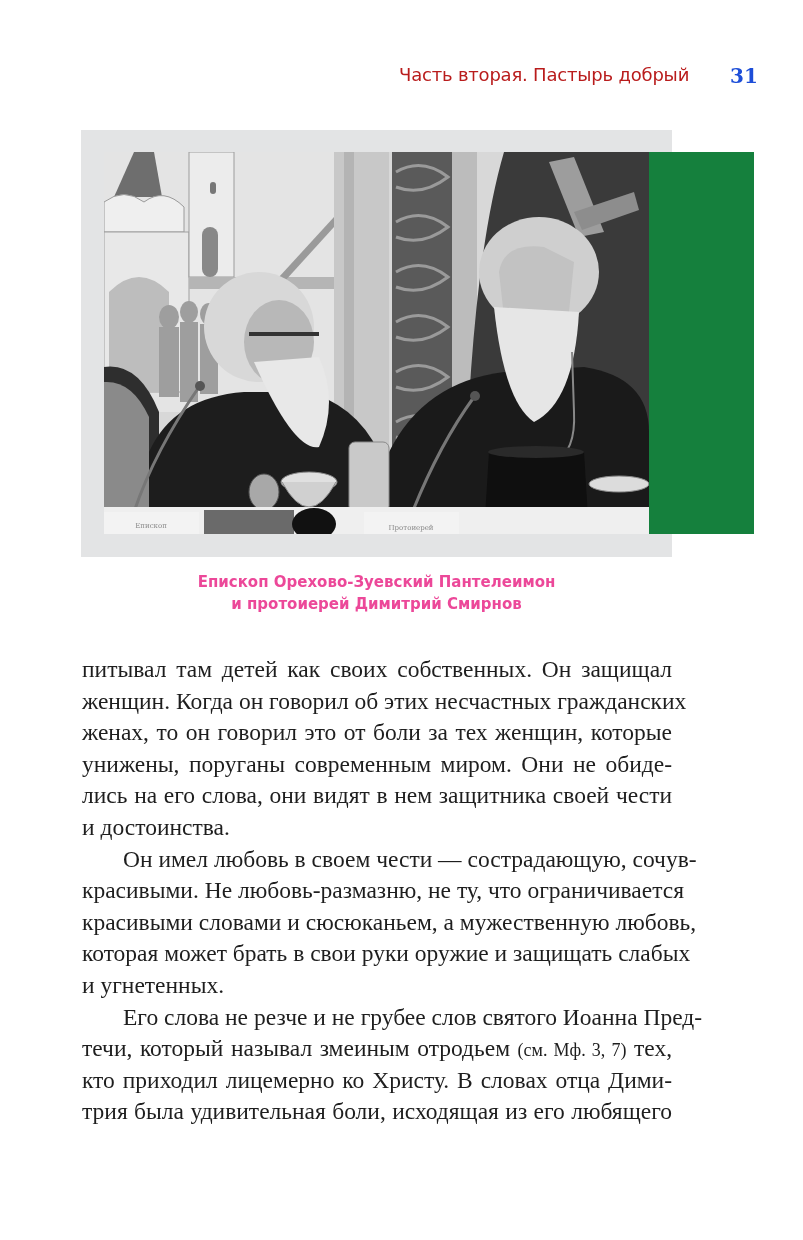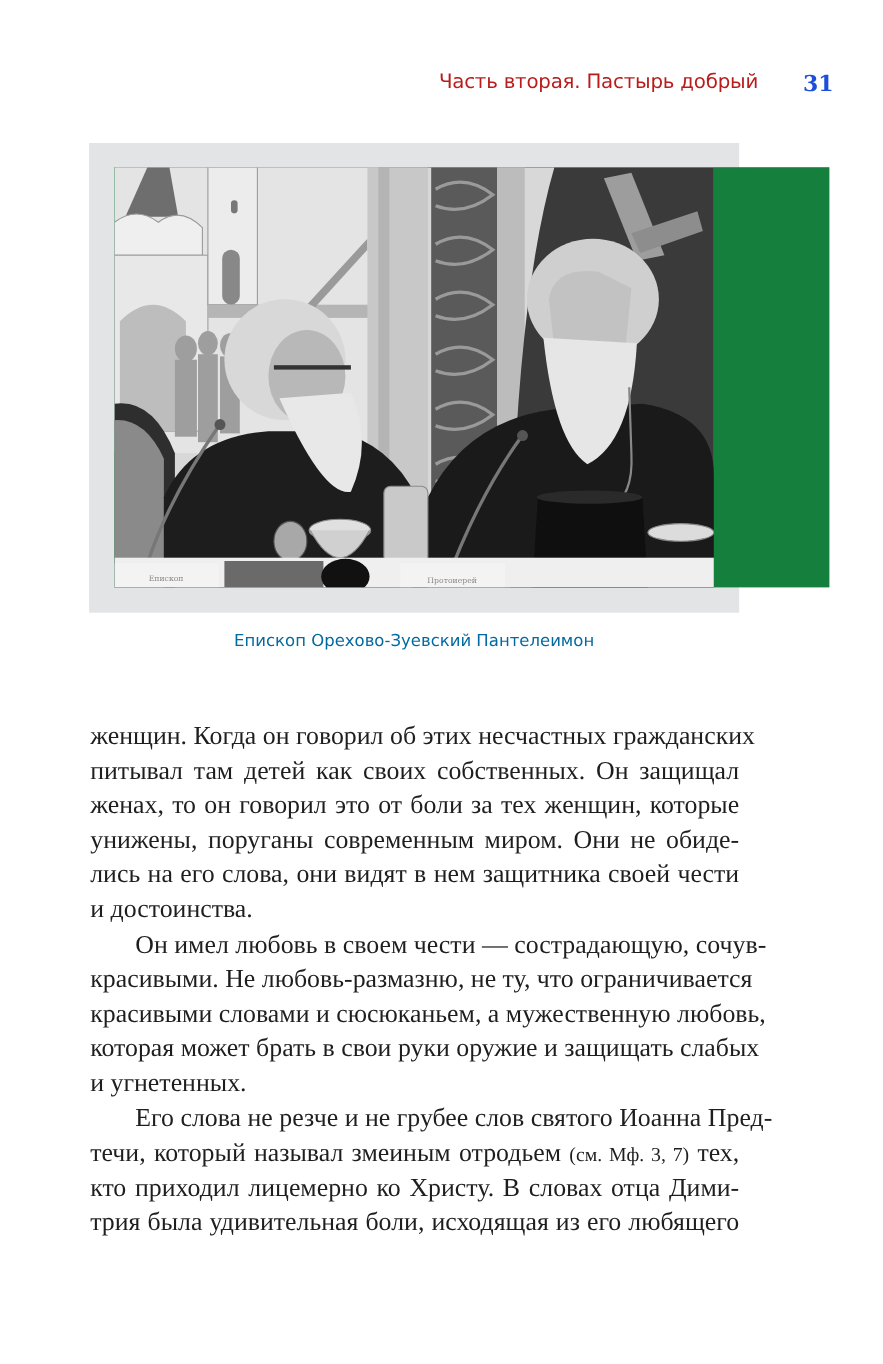--- a/index.html
+++ b/index.html
@@ -22,21 +22,21 @@
   }
   .photo {
     position: absolute; left: 23px; top: 22px; width: 650px; height: 382px;
     overflow: hidden; background: #15803d;
   }
   .photo svg { display: block; }
 
   .caption {
     position: absolute; left: 81px; top: 571px; width: 591px; text-align: center;
     font-family: "DejaVu Sans", "Liberation Sans", sans-serif;
-    font-size: 15px; line-height: 22px; color: #0369a1;
+    font-size: 15px; line-height: 22px; color: #ec4899; font-weight: bold;
   }
   .caption div { white-space: nowrap; }
 
   .body-text {
     position: absolute; left: 82px; top: 654px; width: 590px;
     font-family: "Liberation Serif", "DejaVu Serif", serif;
     font-size: 23.5px; line-height: 31.6px; color: #1e1e1e;
   }
   .line { display: block; white-space: nowrap; text-align: justify; text-align-last: justify; height: 31.6px; }
   .line.last { text-align-last: left; }
@@ -137,27 +137,28 @@
       <text x="47" y="376" font-size="7" text-anchor="middle" fill="#8a8a8a" font-family="DejaVu Serif, serif">Епископ</text>
       <text x="307" y="378" font-size="7" text-anchor="middle" fill="#8a8a8a" font-family="DejaVu Serif, serif">Протоиерей</text>
 
       <ellipse cx="210" cy="372" rx="22" ry="16" fill="#111"></ellipse>
     </svg>
   </div>
 </div>
 
 <div class="caption">
   <div>Епископ Орехово-Зуевский Пантелеимон</div>
+  <div>и протоиерей Димитрий Смирнов</div>
 </div>
 
 <div class="body-text">
 
   <div>
+    <span class="line">питывал там детей как своих собственных. Он защищал</span>
     <span class="line">женщин. Когда он говорил об этих несчастных гражданских</span>
-    <span class="line">питывал там детей как своих собственных. Он защищал</span>
     <span class="line">женах, то он говорил это от боли за тех женщин, которые</span>
     <span class="line">унижены, поруганы современным миром. Они не обиде-</span>
     <span class="line">лись на его слова, они видят в нем защитника своей чести</span>
     <span class="line last">и достоинства.</span>
   </div>
 
   <div>
     <span class="line indent">Он имел любовь в своем чести — сострадающую, сочув-</span>
     <span class="line">красивыми. Не любовь-размазню, не ту, что ограничивается</span>
     <span class="line">красивыми словами и сюсюканьем, а мужественную любовь,</span>

